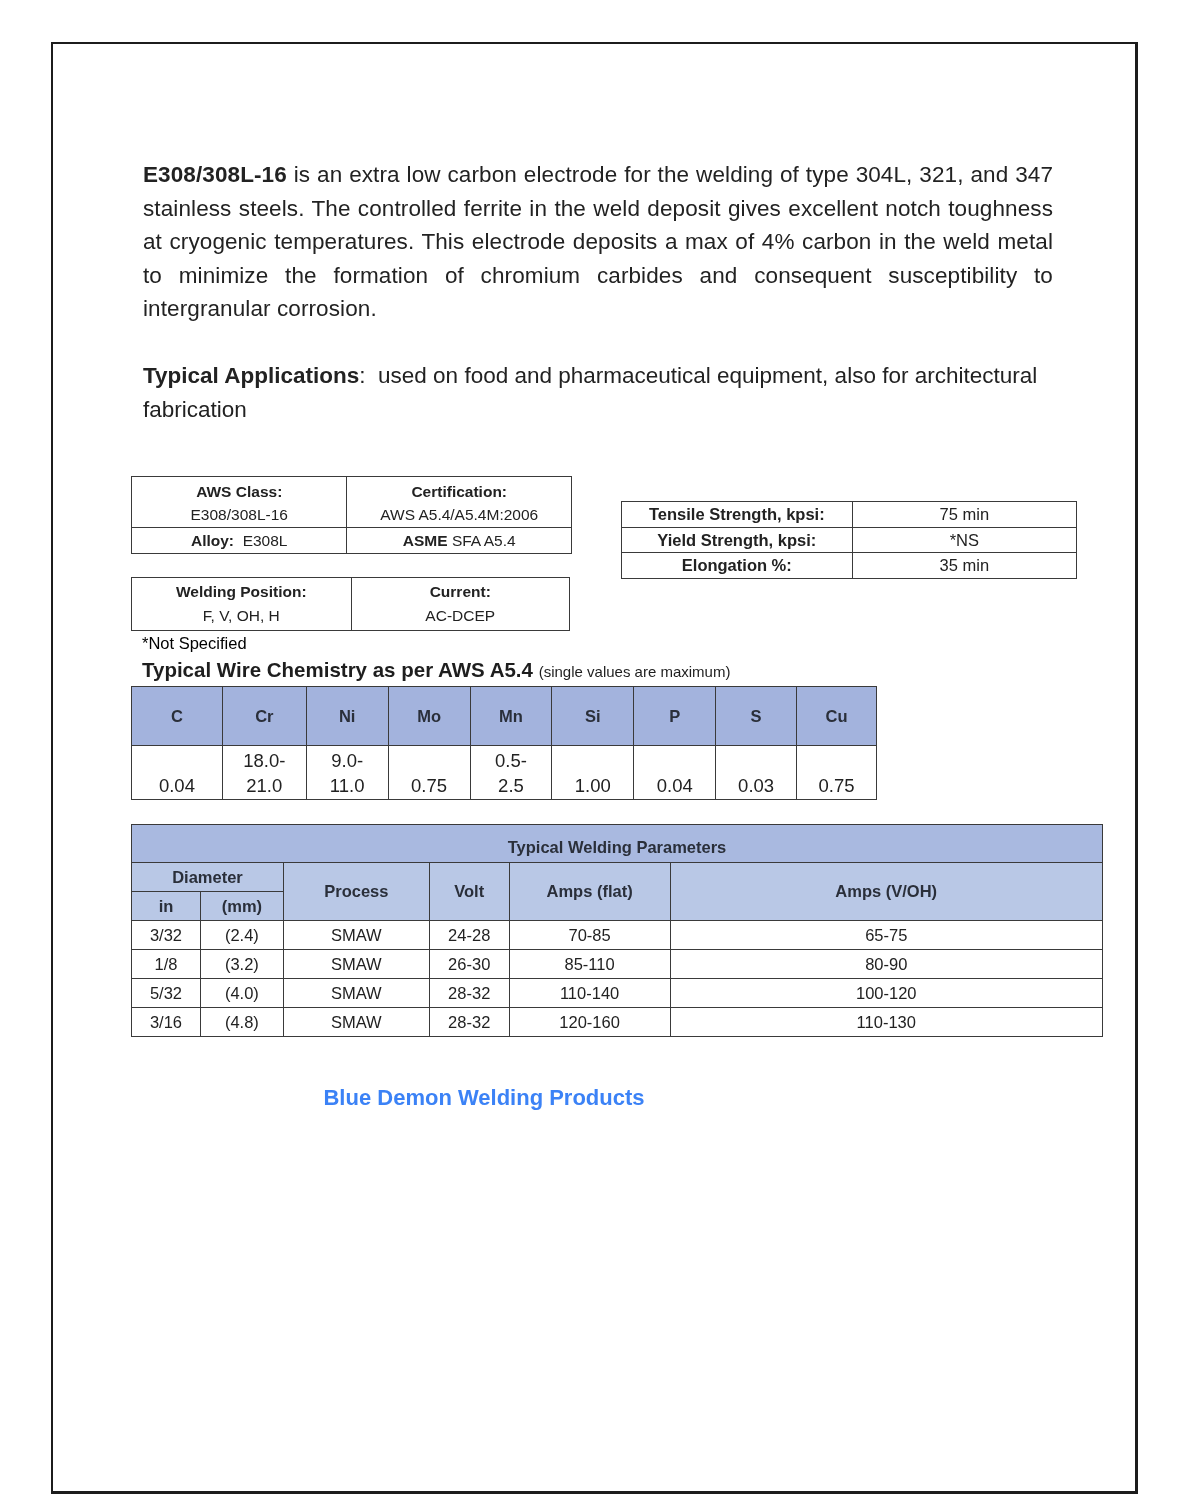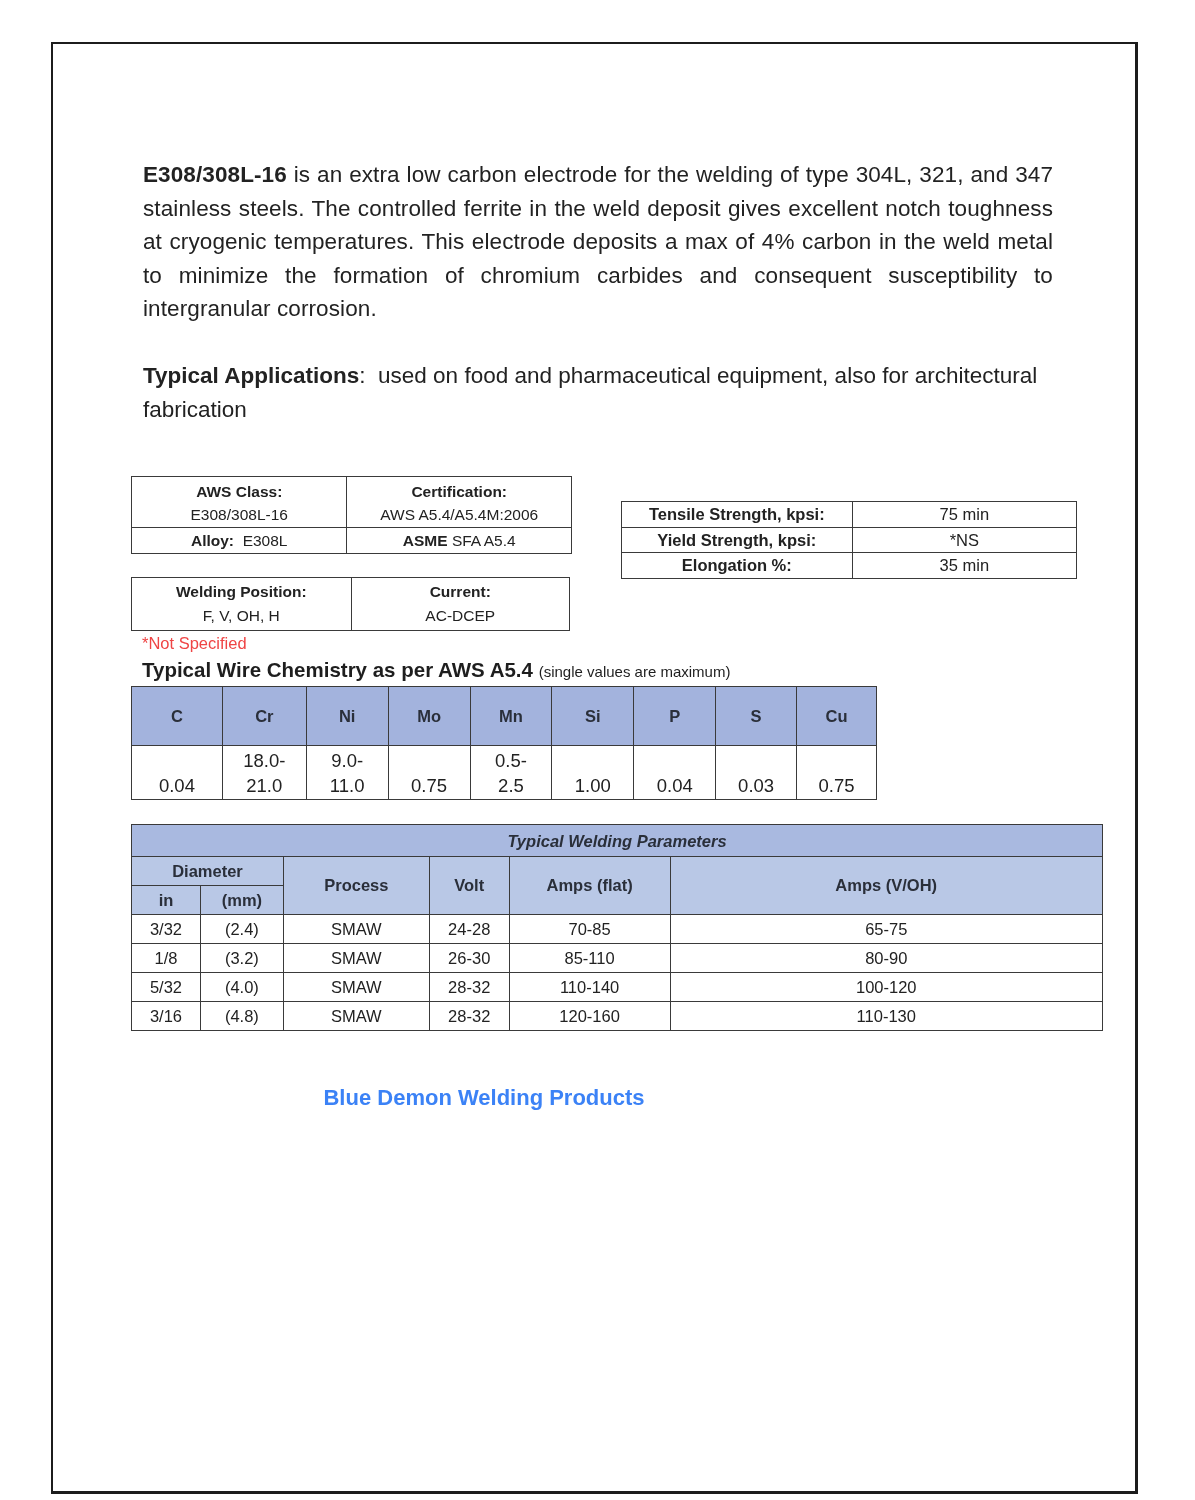--- a/index.html
+++ b/index.html
@@ -18,29 +18,29 @@
   .lbl { font-weight:bold; }
   .aws { left:131px; top:476px; width:441px; }
   .aws td { height:24px; }
   .aws td.top { border-bottom:none; line-height:23px; padding-top:2px; }
   .aws td.mid { border-top:none; line-height:22px; }
   .pos { left:131px; top:577px; width:439px; }
   .pos td.top { border-bottom:none; line-height:24px; padding-top:2px; }
   .pos td.mid { border-top:none; line-height:24px; padding-bottom:2px; }
   .mech { left:621px; top:501px; width:456px; }
   .mech td { height:24.5px; line-height:24px; font-size:16.5px; }
-  .note { left:142px; top:634px; font-size:16.5px; color:#ef4444; }
+  .note { left:142px; top:634px; font-size:16.5px; color:#000000; }
   .chem-title { left:142px; top:658px; font-size:20.5px; font-weight:bold; color:#1e1e1e; white-space:nowrap; }
   .chem-title span.sub { font-weight:normal; font-size:15px; }
   .chem { left:131px; top:686px; width:746px; }
   .chem th { background:#a3b3dd; height:58px; font-size:16.5px; font-weight:bold; color:#2a2f3a; }
   .chem td { height:52px; font-size:18.5px; line-height:25px; vertical-align:bottom; padding-bottom:1px;text-align:center; }
   .weld { left:131px; top:824px; width:972px; }
   .weld th { background:#b9c8e6; font-size:16.5px; font-weight:bold; color:#2a2f3a; }
-  .weld th.title { background:#a9b9e0; height:30px; padding-top:1px;font-style:italic; }
+  .weld th.title { background:#a9b9e0; height:30px; padding-top:7px; }
   .weld th.hdr { height:28px; }
   .weld td { height:28px; font-size:16.5px; }
   .footer { left:0; width:968px; top:1085px; text-align:center; font-size:22px; font-weight:bold; color:#3b82f6; }
   .footer span { position:relative; left:0px; }
 </style>
 </head>
 <body>
 
 <div class="page-border"></div>
 

